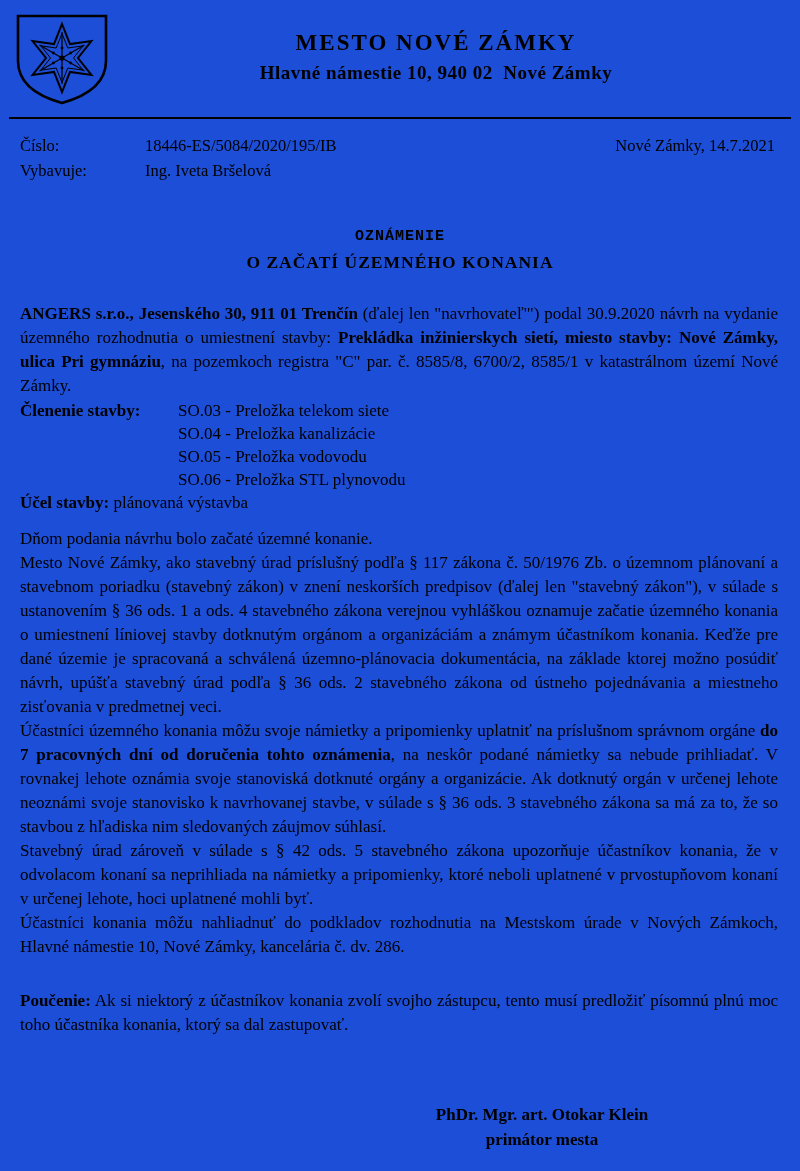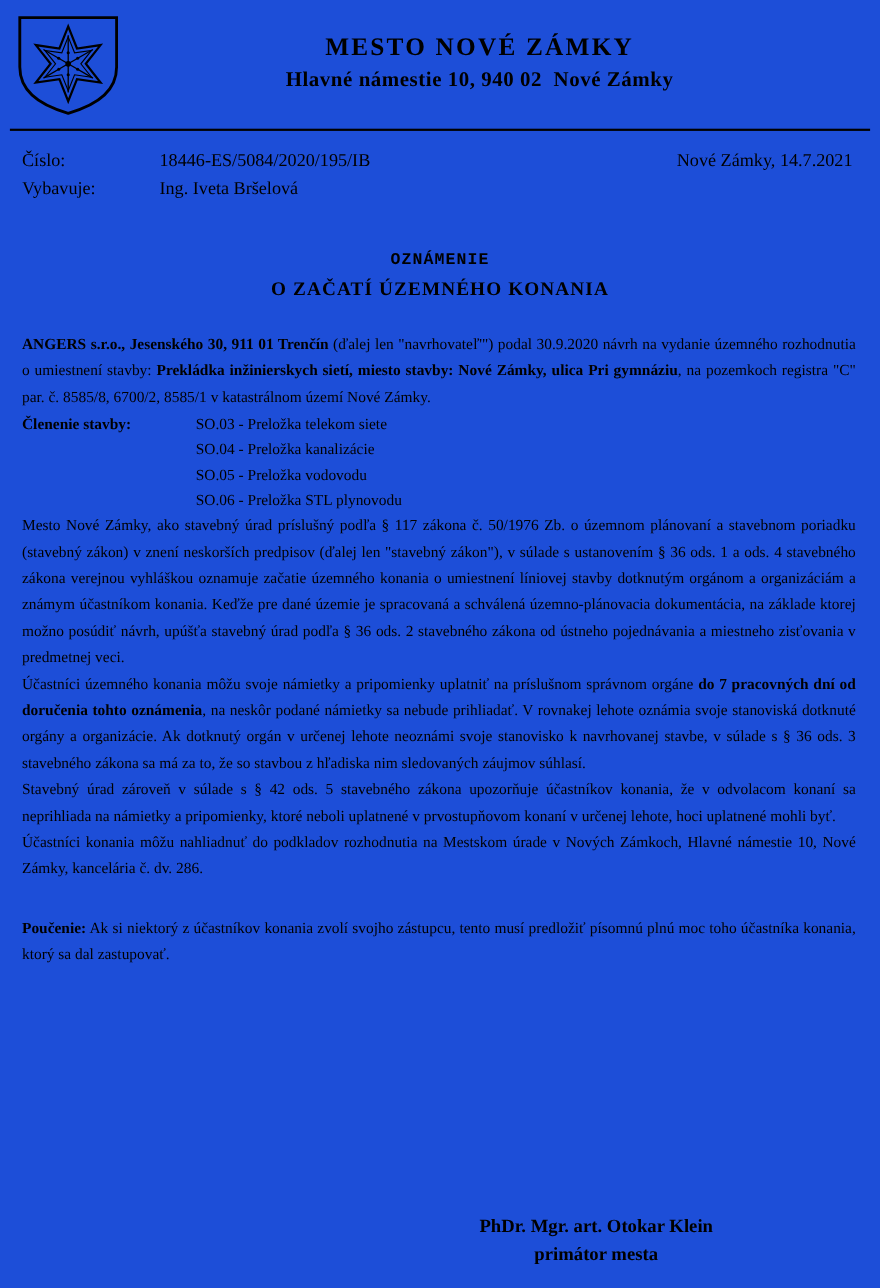--- a/index.html
+++ b/index.html
@@ -23,21 +23,21 @@
   .meta-row { display:flex; line-height:25px; }
   .meta-label { width:125px; flex:none; }
   .meta-date { position:absolute; right:0; top:0; line-height:25px; }
 
   
   .doc-title { position:absolute; left:0; right:0; top:228px; text-align:center; font-weight:bold; }
   .doc-title-1 { font-size:15px; letter-spacing:1px;font-family:Liberation Mono, monospace; }
   .doc-title-2 { font-size:17.5px; letter-spacing:1px; margin-top:7px; }
 
   
-  .content { position:absolute; left:20px; width:758px; top:302px; font-size:14px; line-height:24px; }
+  .content { position:absolute; left:20px; width:758px; top:302px; font-size:17px; line-height:24px; }
   .content p { margin:0; text-align:justify; }
   .b { font-weight:bold; }
   .clenenie { display:flex; line-height:23px; margin-top:1px; }
   .clenenie-label { font-weight:bold; width:158px; flex:none; }
   .clenenie-items { list-style:none; margin:0; padding:0; }
   .ucel { line-height:24px; text-align:left !important; }
   .p-dnom { margin-top:12px !important; text-align:left !important; }
   .p-poucenie { margin-top:30px !important; }
 
   
@@ -102,21 +102,23 @@
     <div class="clenenie">
       <span class="clenenie-label">Členenie stavby:</span>
       <ul class="clenenie-items">
         <li>SO.03 - Preložka telekom siete</li>
         <li>SO.04 - Preložka kanalizácie</li>
         <li>SO.05 - Preložka vodovodu</li>
         <li>SO.06 - Preložka STL plynovodu</li>
       </ul>
     </div>
 
+    <p class="ucel"><span class="b">Účel stavby:</span><span> plánovaná výstavba</span></p>
 
+    <p class="p-dnom">Dňom podania návrhu bolo začaté územné konanie.</p>
 
     <p>Mesto Nové Zámky, ako stavebný úrad príslušný podľa § 117 zákona č. 50/1976 Zb. o územnom plánovaní a stavebnom poriadku (stavebný zákon) v znení neskorších predpisov (ďalej len "stavebný zákon"), v súlade s ustanovením § 36 ods. 1 a ods. 4 stavebného zákona verejnou vyhláškou oznamuje začatie územného konania o umiestnení líniovej stavby dotknutým orgánom a organizáciám a známym účastníkom konania. Keďže pre dané územie je spracovaná a schválená územno-plánovacia dokumentácia, na základe ktorej možno posúdiť návrh, upúšťa stavebný úrad podľa § 36 ods. 2 stavebného zákona od ústneho pojednávania a miestneho zisťovania v predmetnej veci.</p>
 
     <p><span>Účastníci územného konania môžu svoje námietky a pripomienky uplatniť na príslušnom správnom orgáne </span><span class="b">do 7 pracovných dní od doručenia tohto oznámenia</span><span>, na neskôr podané námietky sa nebude prihliadať. V rovnakej lehote oznámia svoje stanoviská dotknuté orgány a organizácie. Ak dotknutý orgán v určenej lehote neoznámi svoje stanovisko k navrhovanej stavbe, v súlade s § 36 ods. 3 stavebného zákona sa má za to, že so stavbou z hľadiska nim sledovaných záujmov súhlasí.</span></p>
 
     <p>Stavebný úrad zároveň v súlade s § 42 ods. 5 stavebného zákona upozorňuje účastníkov konania, že v odvolacom konaní sa neprihliada na námietky a pripomienky, ktoré neboli uplatnené v prvostupňovom konaní v určenej lehote, hoci uplatnené mohli byť.</p>
 
     <p>Účastníci konania môžu nahliadnuť do podkladov rozhodnutia na Mestskom úrade v Nových Zámkoch, Hlavné námestie 10, Nové Zámky, kancelária č. dv. 286.</p>
 
     <p class="p-poucenie"><span class="b">Poučenie:</span><span> Ak si niektorý z účastníkov konania zvolí svojho zástupcu, tento musí predložiť písomnú plnú moc toho účastníka konania, ktorý sa dal zastupovať.</span></p>

